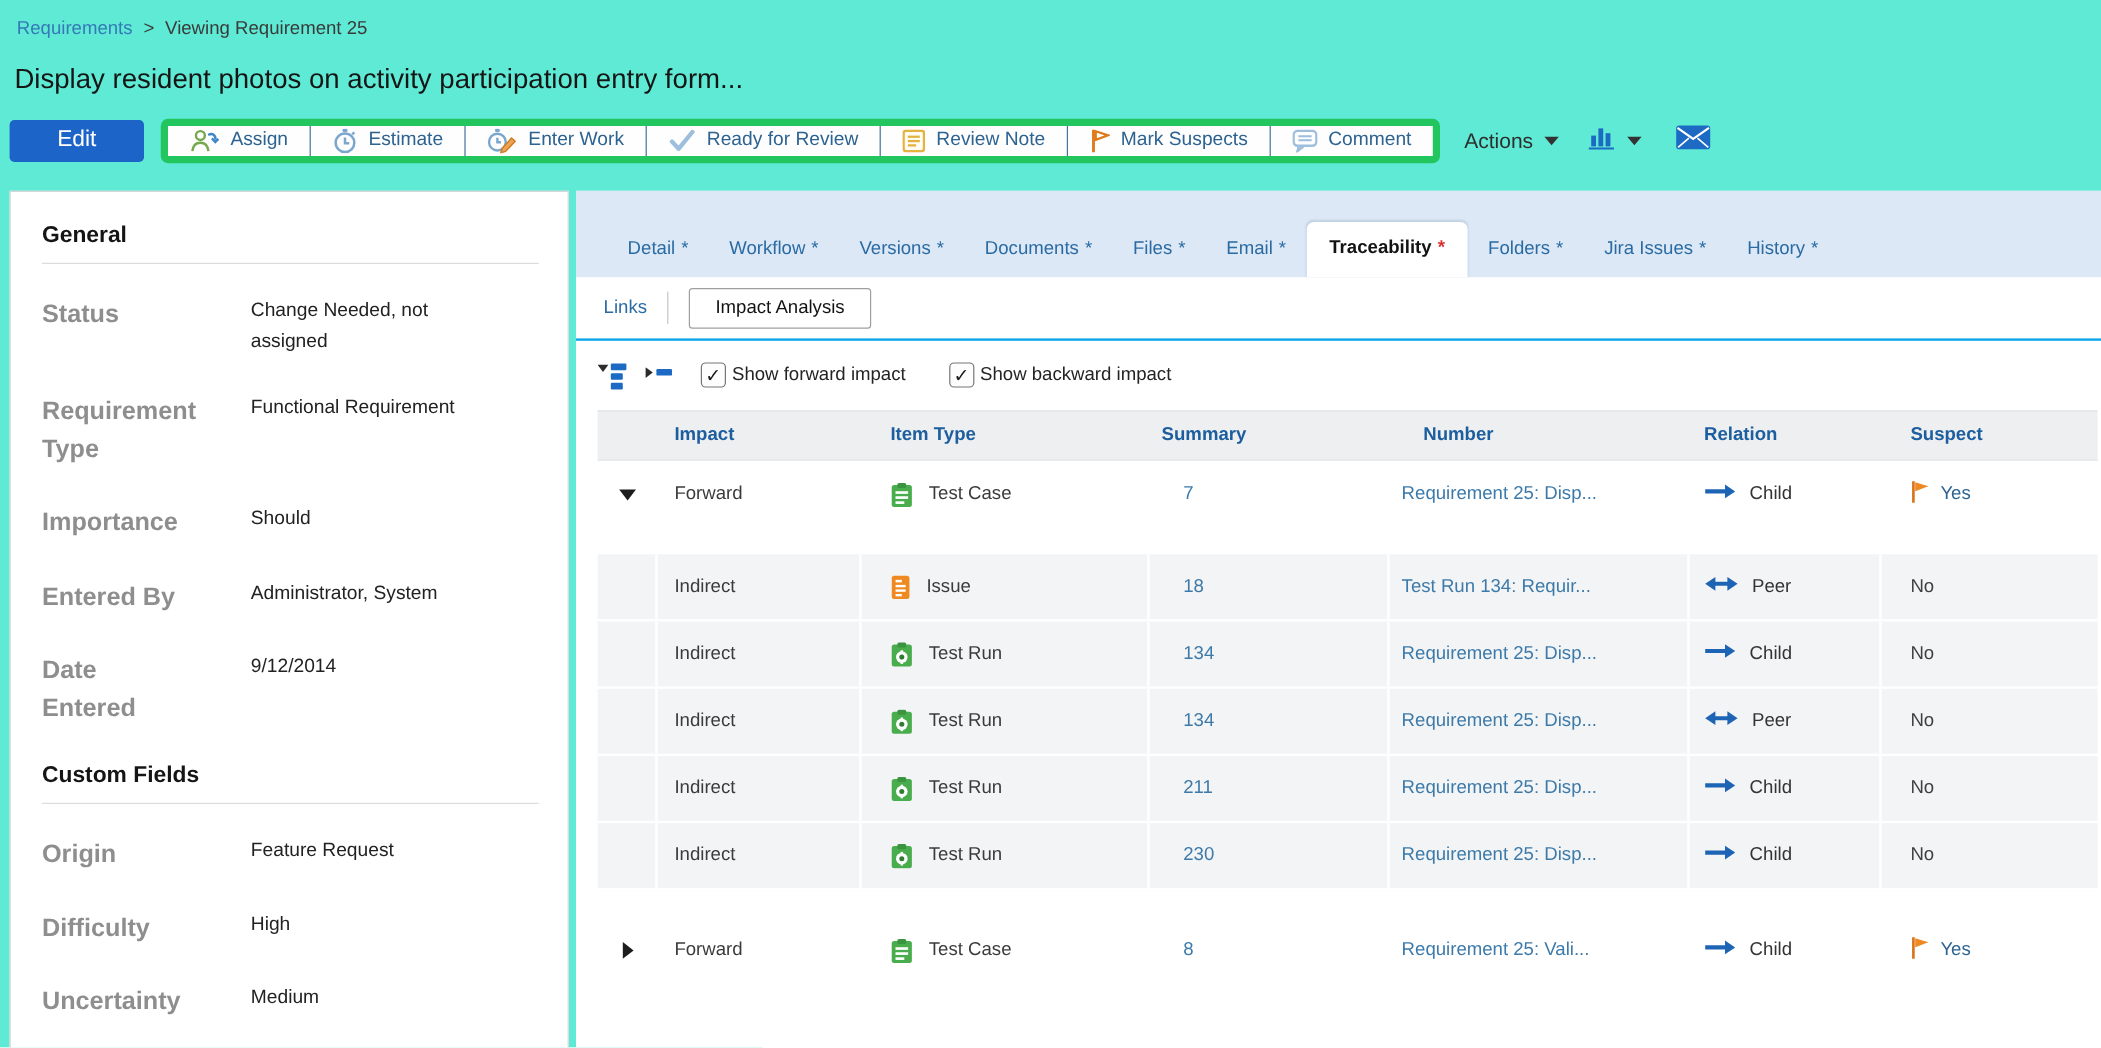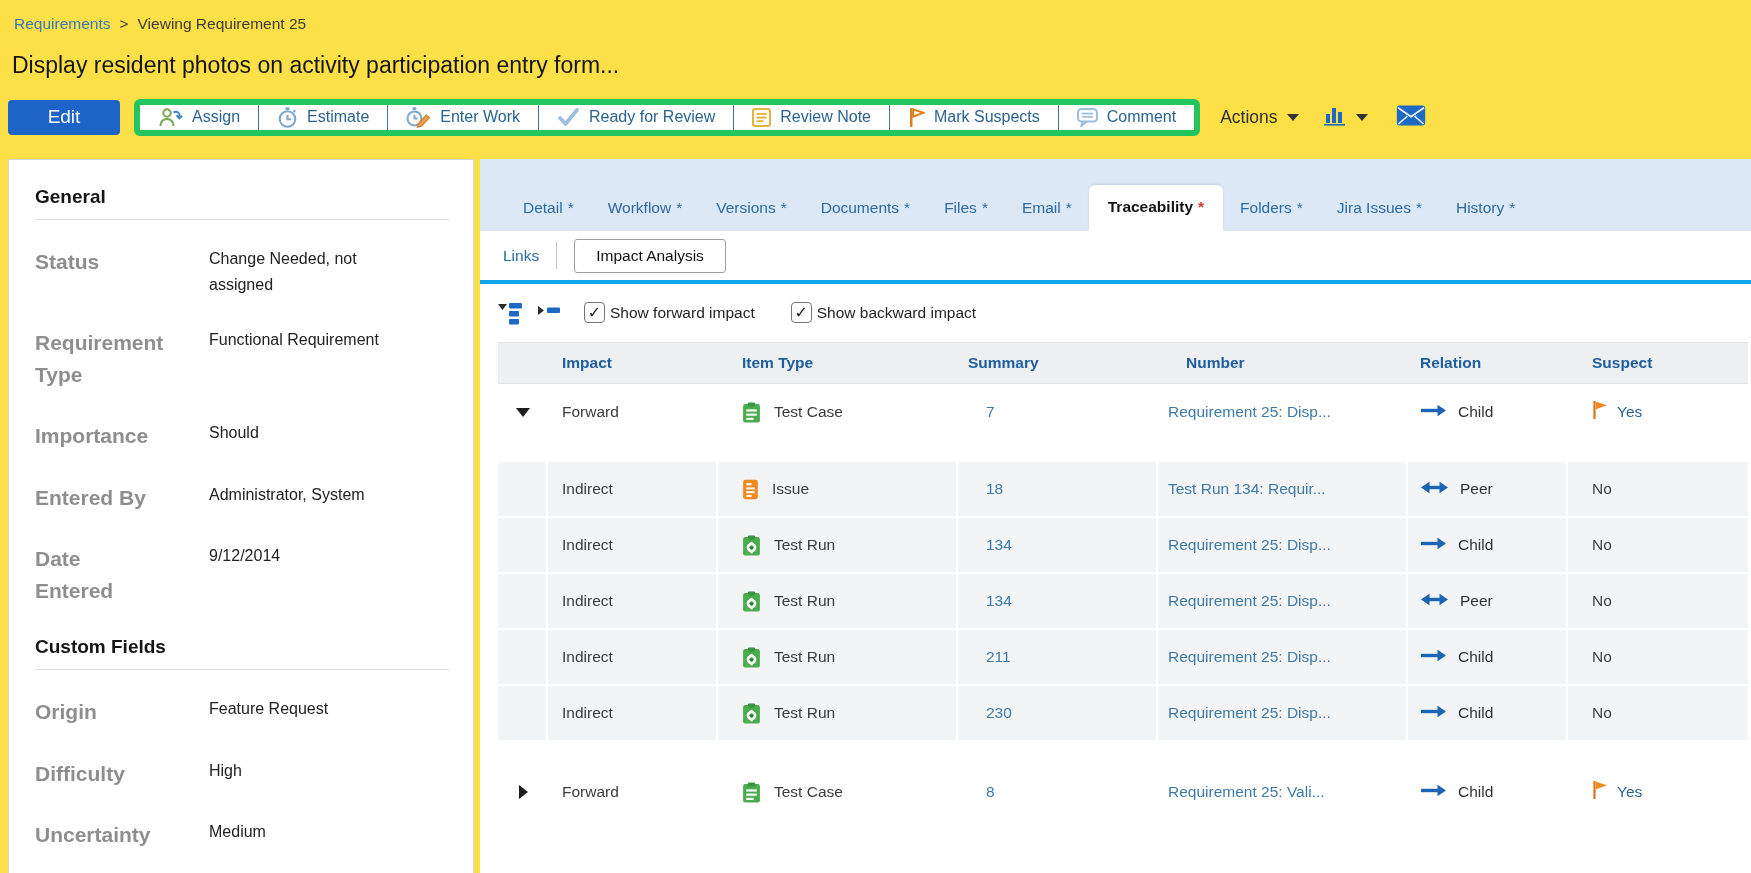--- a/index.html
+++ b/index.html
@@ -1,18 +1,18 @@
 <!DOCTYPE html>
 <html><head>
 <meta charset="utf-8">
 <style>
   * { margin:0; padding:0; box-sizing:border-box; }
   html,body { width:1751px; height:873px; background:#fff; overflow:hidden;
     font-family:"Liberation Sans","DejaVu Sans",sans-serif; }
-  .page { position:relative; width:1751px; height:873px; background:#fde047; }
+  .page { position:relative; width:1751px; height:873px; background:#5eead4; }
 
   
   .breadcrumb { position:absolute; top:15px; left:14px; font-size:15.5px; color:#3a3a3a; display:flex; gap:9px; align-items:center;}
   .crumb-link { color:#3579b8; cursor:pointer; }
   .page-title { position:absolute; top:52px; left:12px; font-size:23px; color:#151515; }
 
   
   .toolbar { position:absolute; top:98px; left:8px; right:6px; height:38px; display:flex; align-items:center; }
   .edit-btn { width:112px; height:35px; background:#1d64c8; border-radius:4px; color:#fff;
     font-size:19px; display:flex; align-items:center; justify-content:center; margin-right:14px; cursor:pointer;text-align:right;}
@@ -38,21 +38,21 @@
 
   
   .main-panel { position:absolute; left:480px; top:159px; right:0; bottom:0; background:#fff; }
   .tabbar { height:72px; background:#dce8f6; display:flex; align-items:flex-end; padding-left:26px; overflow:hidden;}
   .tab { padding:11px 17px 14px; font-size:15.5px; color:#2a6ba3; cursor:pointer; white-space:nowrap; }
   .tab.active { background:#fff; border-radius:6px 6px 0 0; font-weight:bold; color:#131313;
     padding:13px 19px 15px; box-shadow:0 -1px 2px rgba(40,70,110,.15); }
   .tab .ast { margin-left:5px; }
   .tab.active .ast { color:#d9312f; }
 
-  .subtab-row { height:53px; display:flex; align-items:center; padding-left:23px; border-bottom:4px solid #0ea5e9; }
+  .subtab-row { height:53px; display:flex; align-items:center; padding-left:23px; border-bottom:2px solid #0ea5e9; }
   .links-link { color:#2a6ba3; font-size:15.5px; cursor:pointer; }
   .vsep { width:1px; height:27px; background:#c6c6c6; margin:0 17px; }
   .impact-analysis-btn { border:1px solid #9f9f9f; border-radius:3px; padding:7px 21px; font-weight:normal;
     font-size:15.5px; color:#131313; background:#fff; cursor:pointer; }
 
   .controls-row { height:57px; display:flex; align-items:center; padding-left:18px; }
   .icon-btn { display:flex; cursor:pointer; margin-right:12px; }
   .cb-group { display:flex; align-items:center; gap:5px; margin-left:10px; margin-right:26px; }
   .checkbox { width:21px; height:21px; border:1.5px solid #767676; border-radius:4px; background:#fdfdfd;
     display:flex; align-items:center; justify-content:center; font-size:16px; font-weight:bold; color:#1b1b1b; cursor:pointer; }

